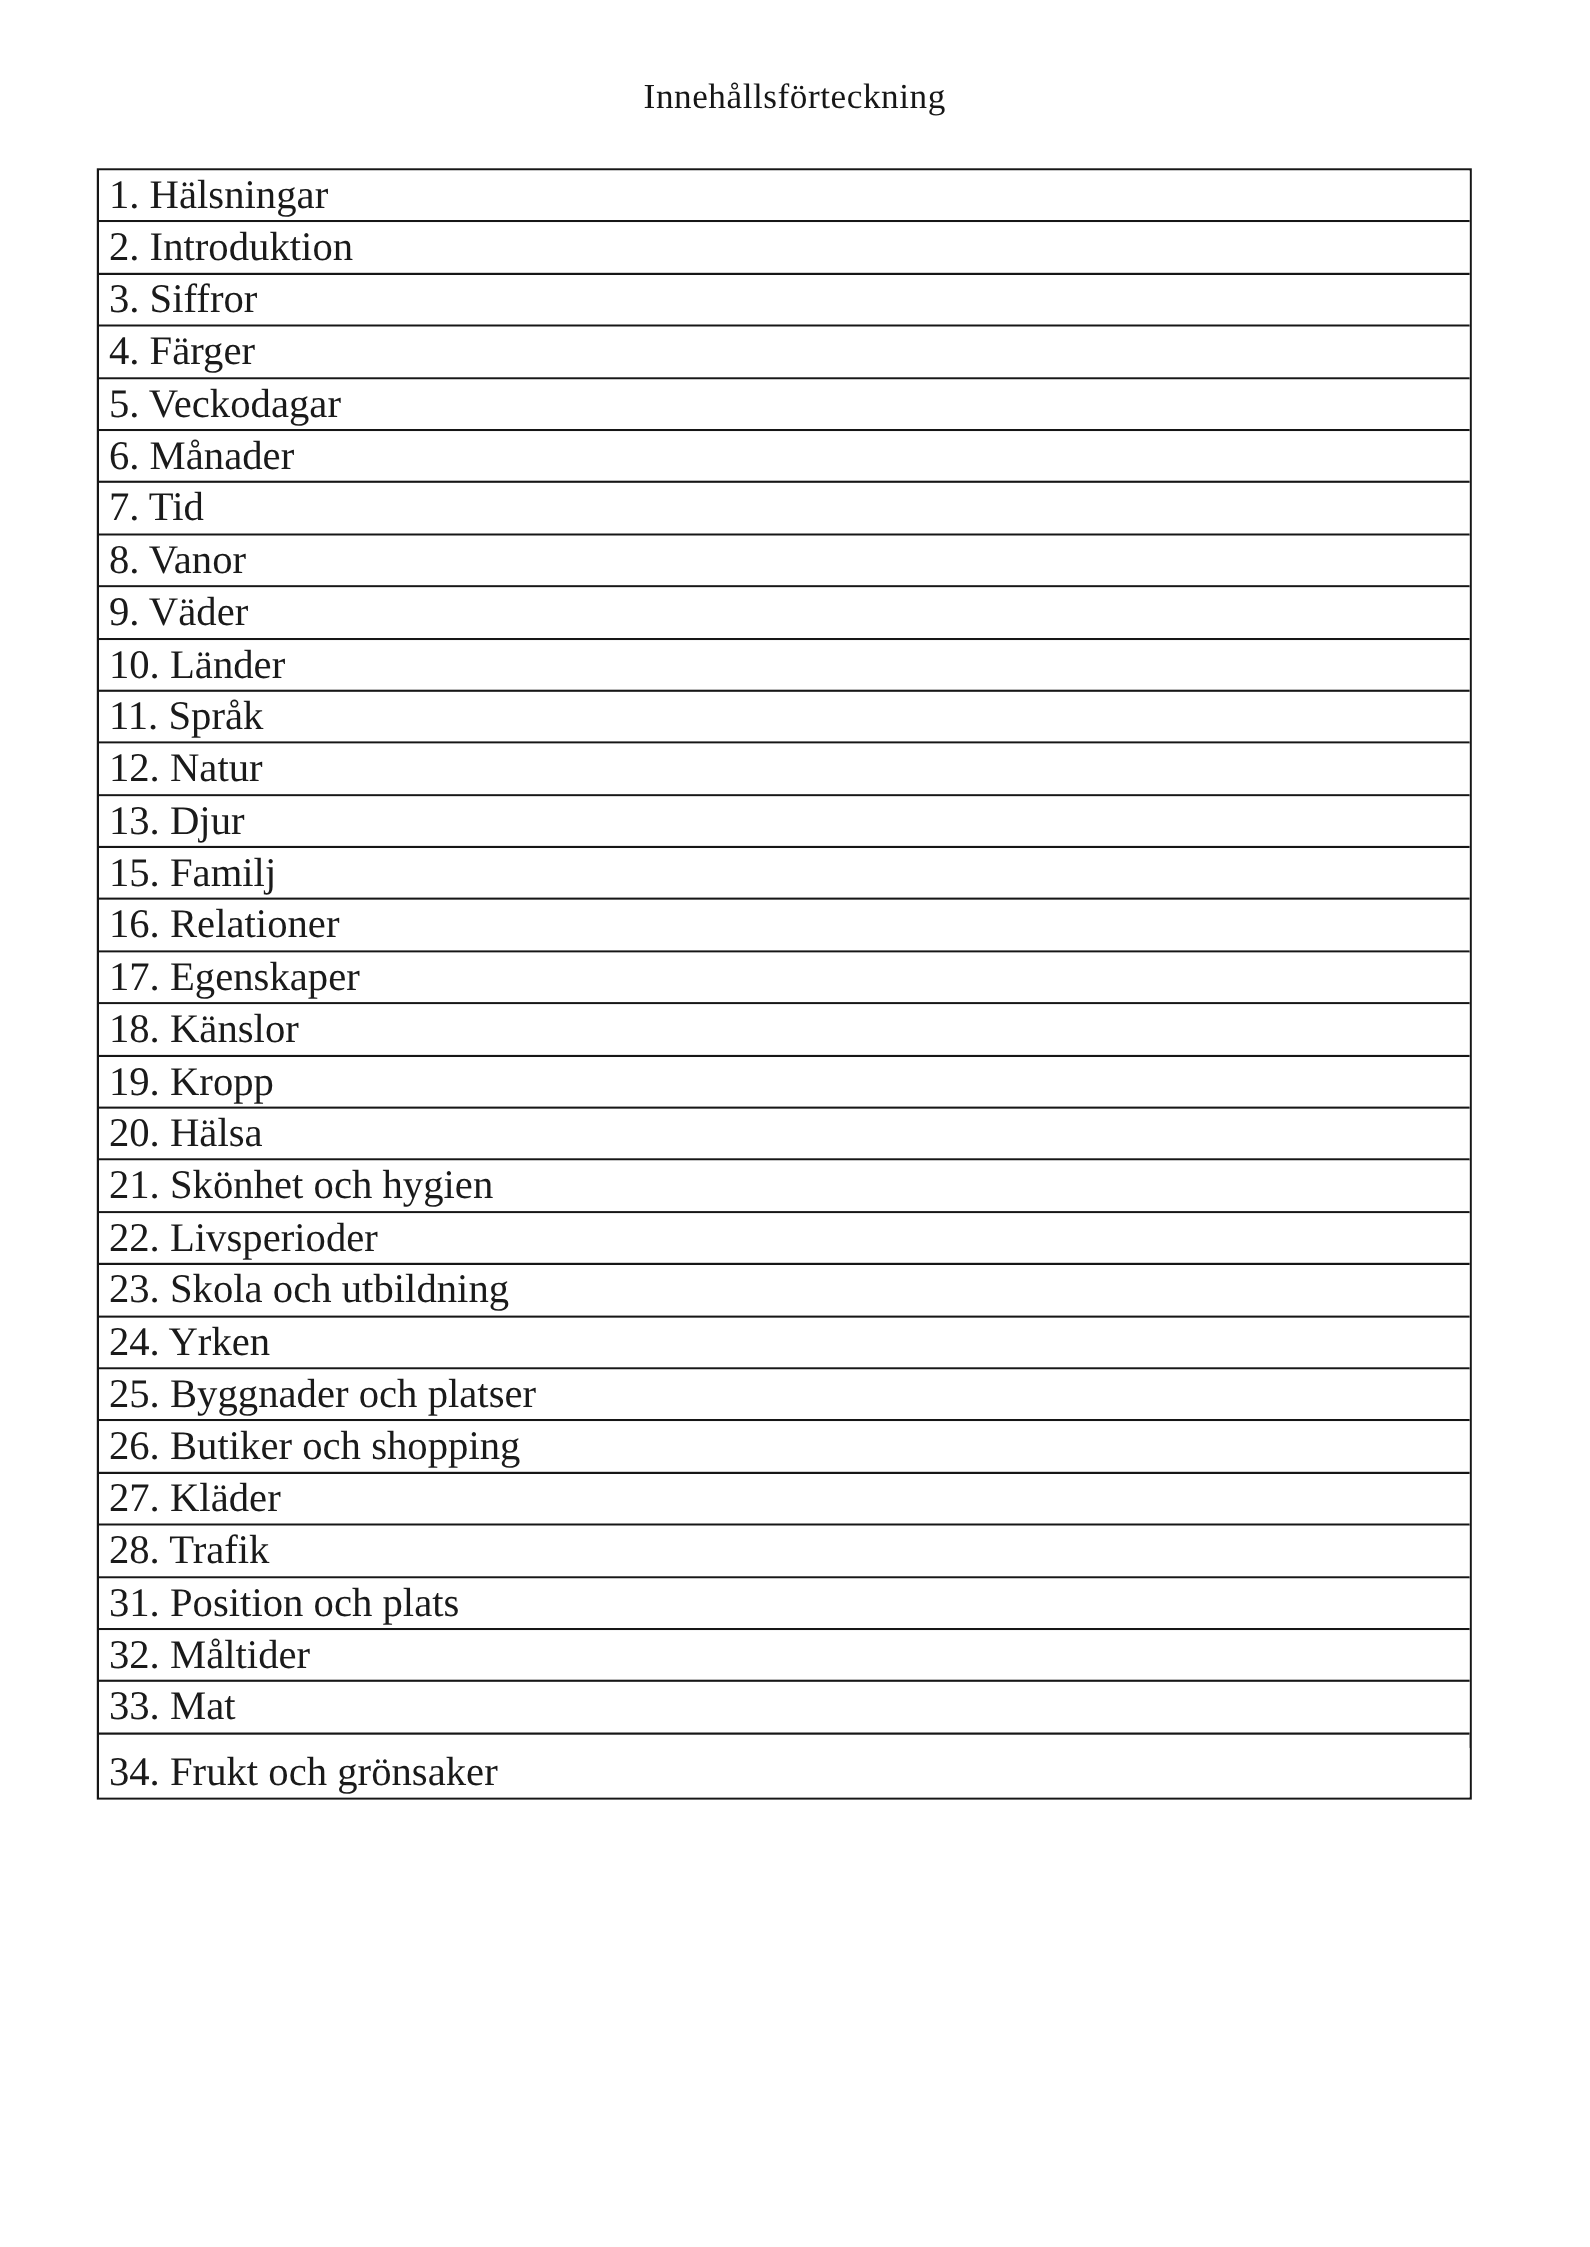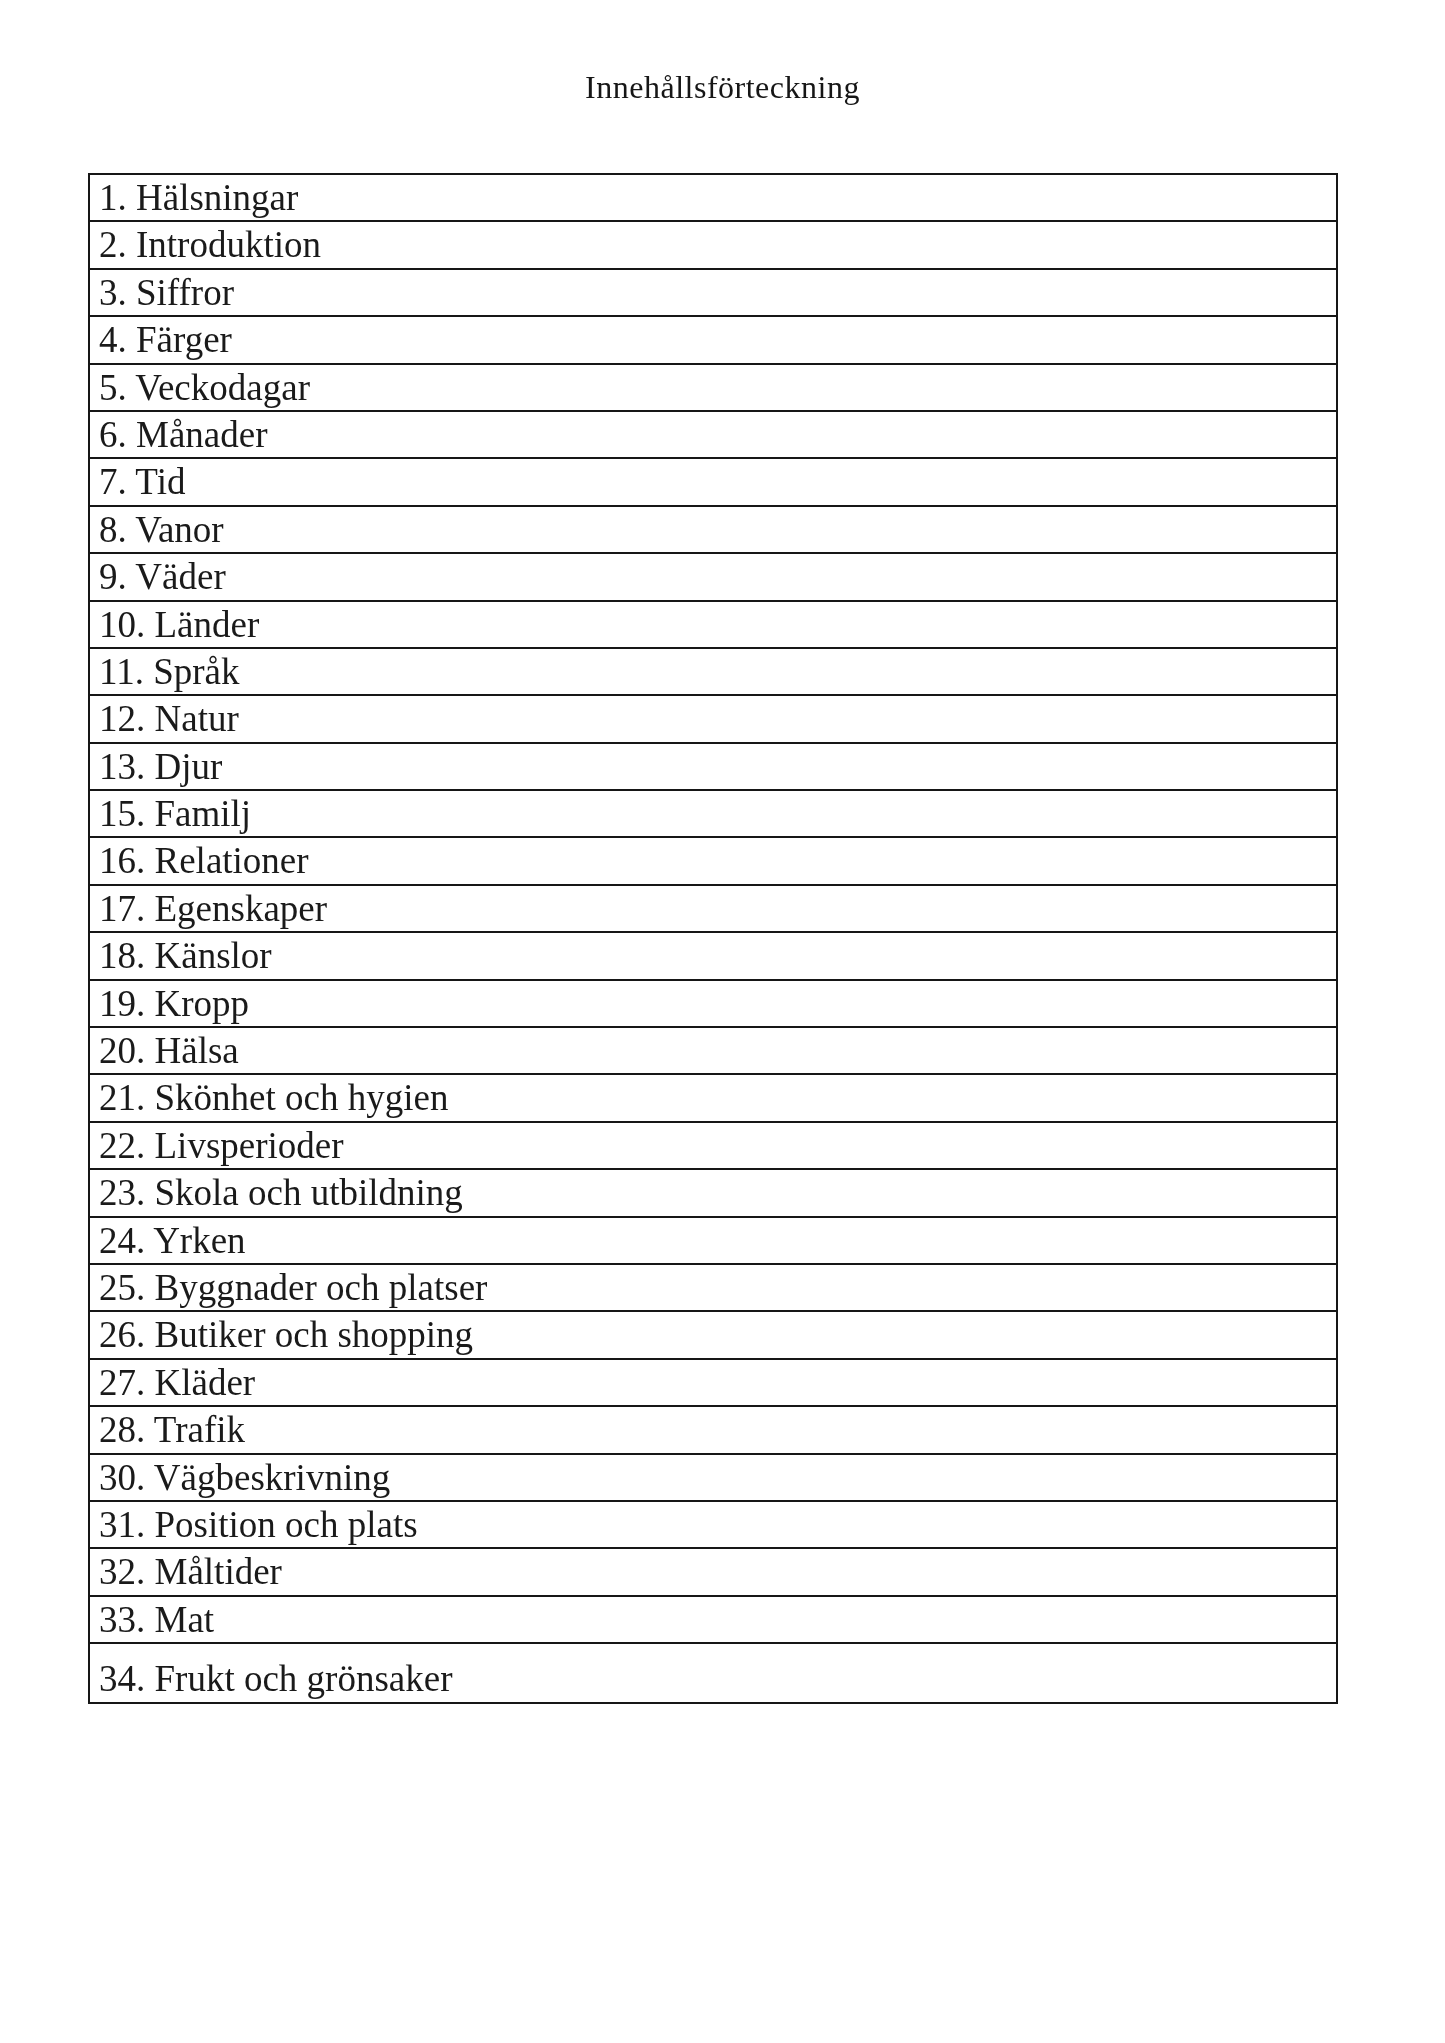--- a/index.html
+++ b/index.html
@@ -29,21 +29,21 @@
     text-align: center;
     font-weight: 400;
     font-size: 32px;
     line-height: 1.1;
     letter-spacing: 0.5px;
     color: #161616;
   }
   .toc-table {
     position: absolute;
     left: 88px;
-    top: 173px;
+    top: 153px;
     width: 1250px;
     border: 2px solid #161616;
     background: #ffffff;
     box-sizing: border-box;
   }
   .toc-row {
     height: 45.4px;
     border-bottom: 2px solid #161616;
     box-sizing: content-box;
     display: flex;
@@ -173,23 +173,20 @@
 
   <div class="toc-row">
     <span class="toc-row-text">27. Kläder</span>
   </div>
 
   <div class="toc-row">
     <span class="toc-row-text">28. Trafik</span>
   </div>
 
 
-  <div class="toc-row">
-    <span class="toc-row-text">30. Vägbeskrivning</span>
-  </div>
 
   <div class="toc-row">
     <span class="toc-row-text">31. Position och plats</span>
   </div>
 
   <div class="toc-row">
     <span class="toc-row-text">32. Måltider</span>
   </div>
 
   <div class="toc-row">

